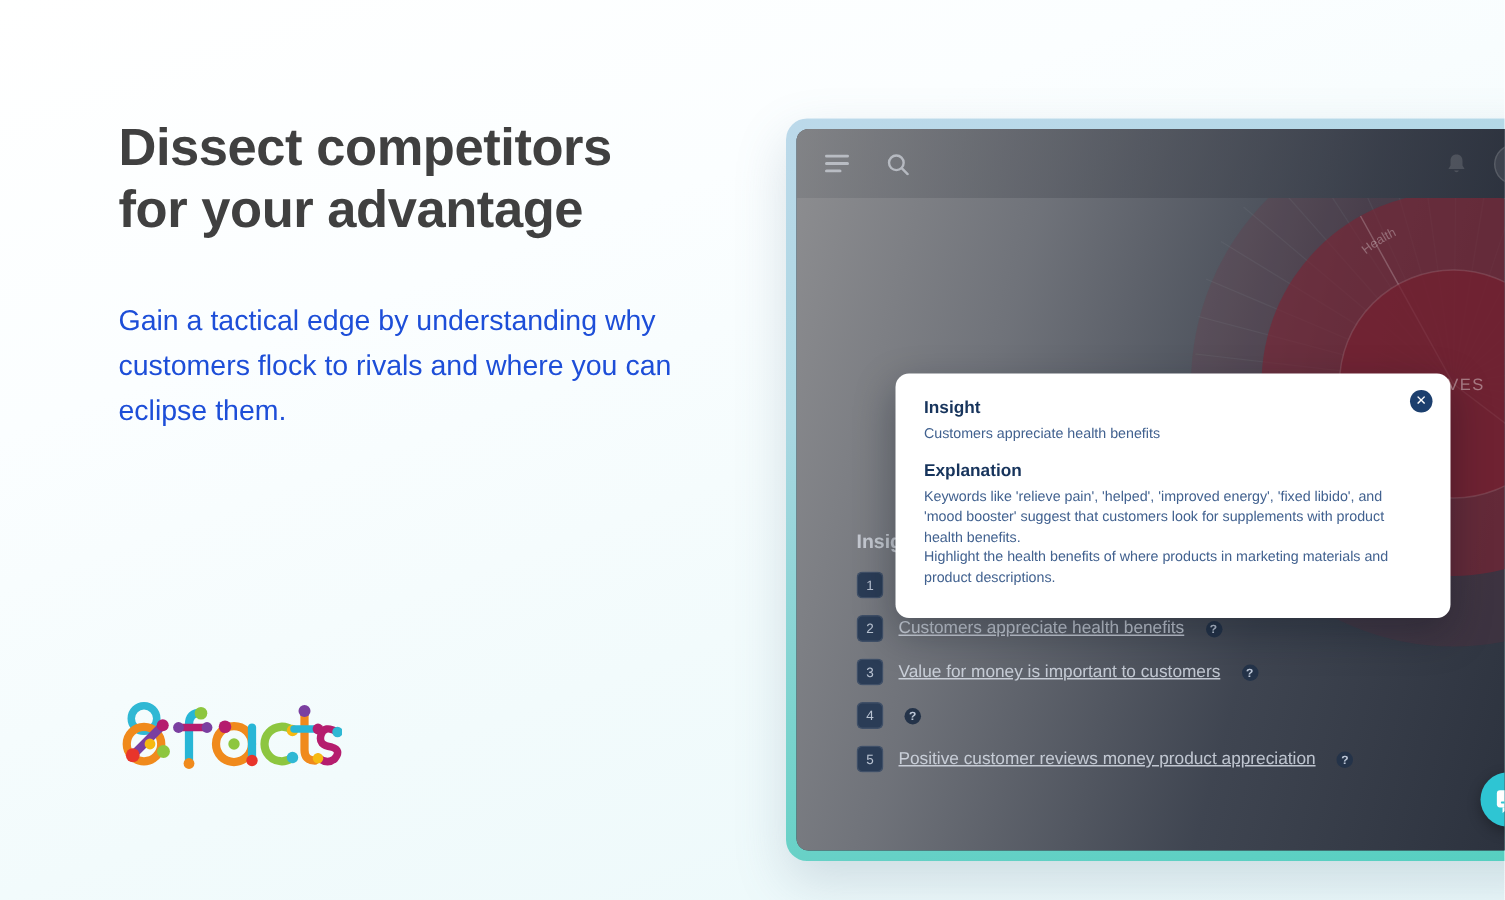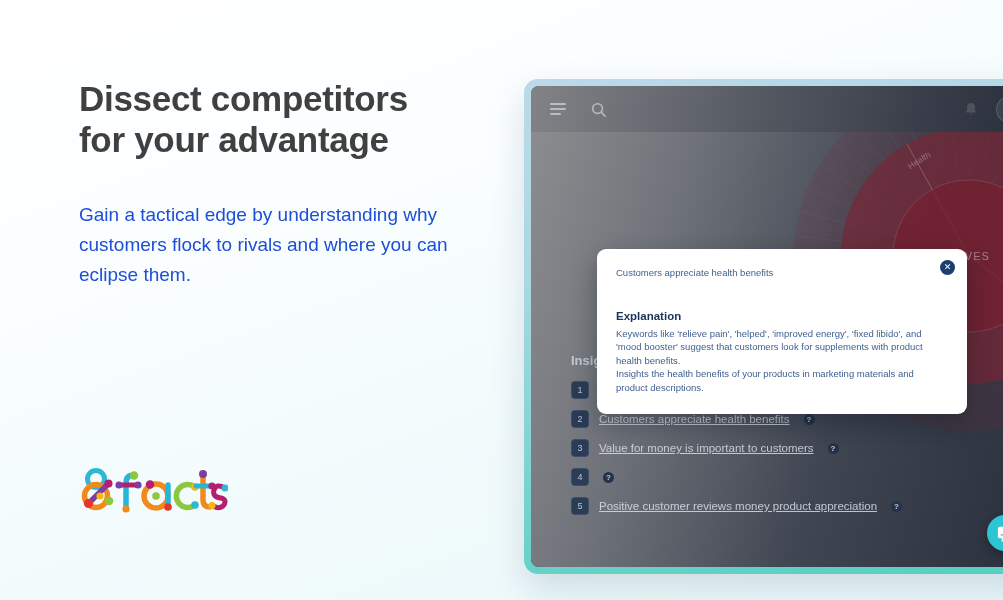--- a/index.html
+++ b/index.html
@@ -190,21 +190,21 @@
     color: #fff;
     font-size: 9px; line-height: 1;
     display: flex; align-items: center; justify-content: center;
     cursor: pointer;
   }
   .card-h {
     font-size: 11.5px; font-weight: bold;
     color: #17345c;
     margin-bottom: 5px;
   }
-  .card-h.spaced { margin-top: 30px; }
+  .card-h.spaced { margin-top: 11px; }
   .card-p {
     font-size: 9.5px;
     line-height: 13.5px;
     color: #41618f;
   }
 
   
   .chat-fab {
     position: absolute;
     right: 14px; bottom: 16px;
@@ -364,24 +364,25 @@
       </div>
       <div class="insight-row">
         <span class="insight-num">5</span>
         <span class="insight-text">Positive customer reviews money product appreciation</span>
         <span class="help-icon">?</span>
       </div>
     </div>
 
     <div class="insight-card">
       <div class="card-close">✕</div>
+      <div class="card-h">Insight</div>
       <div class="card-p">Customers appreciate health benefits</div>
       <div class="card-h spaced">Explanation</div>
       <div class="card-p">Keywords like 'relieve pain', 'helped', 'improved energy', 'fixed libido', and 'mood booster' suggest that customers look for supplements with product health benefits.</div>
-      <div class="card-p">Insights the health benefits of your products in marketing materials and product descriptions.</div>
+      <div class="card-p">Highlight the health benefits of where products in marketing materials and product descriptions.</div>
     </div>
 
     <div class="app-topbar">
       <div class="topbar-left">
         <span class="icon-btn">
           <svg width="16" height="12" viewBox="0 0 16 12">
             <rect x="0" y="0" width="16" height="2" rx="1" fill="#dfe4ec"></rect>
             <rect x="0" y="5" width="16" height="2" rx="1" fill="#dfe4ec"></rect>
             <rect x="0" y="10" width="11" height="2" rx="1" fill="#dfe4ec"></rect>
           </svg>

